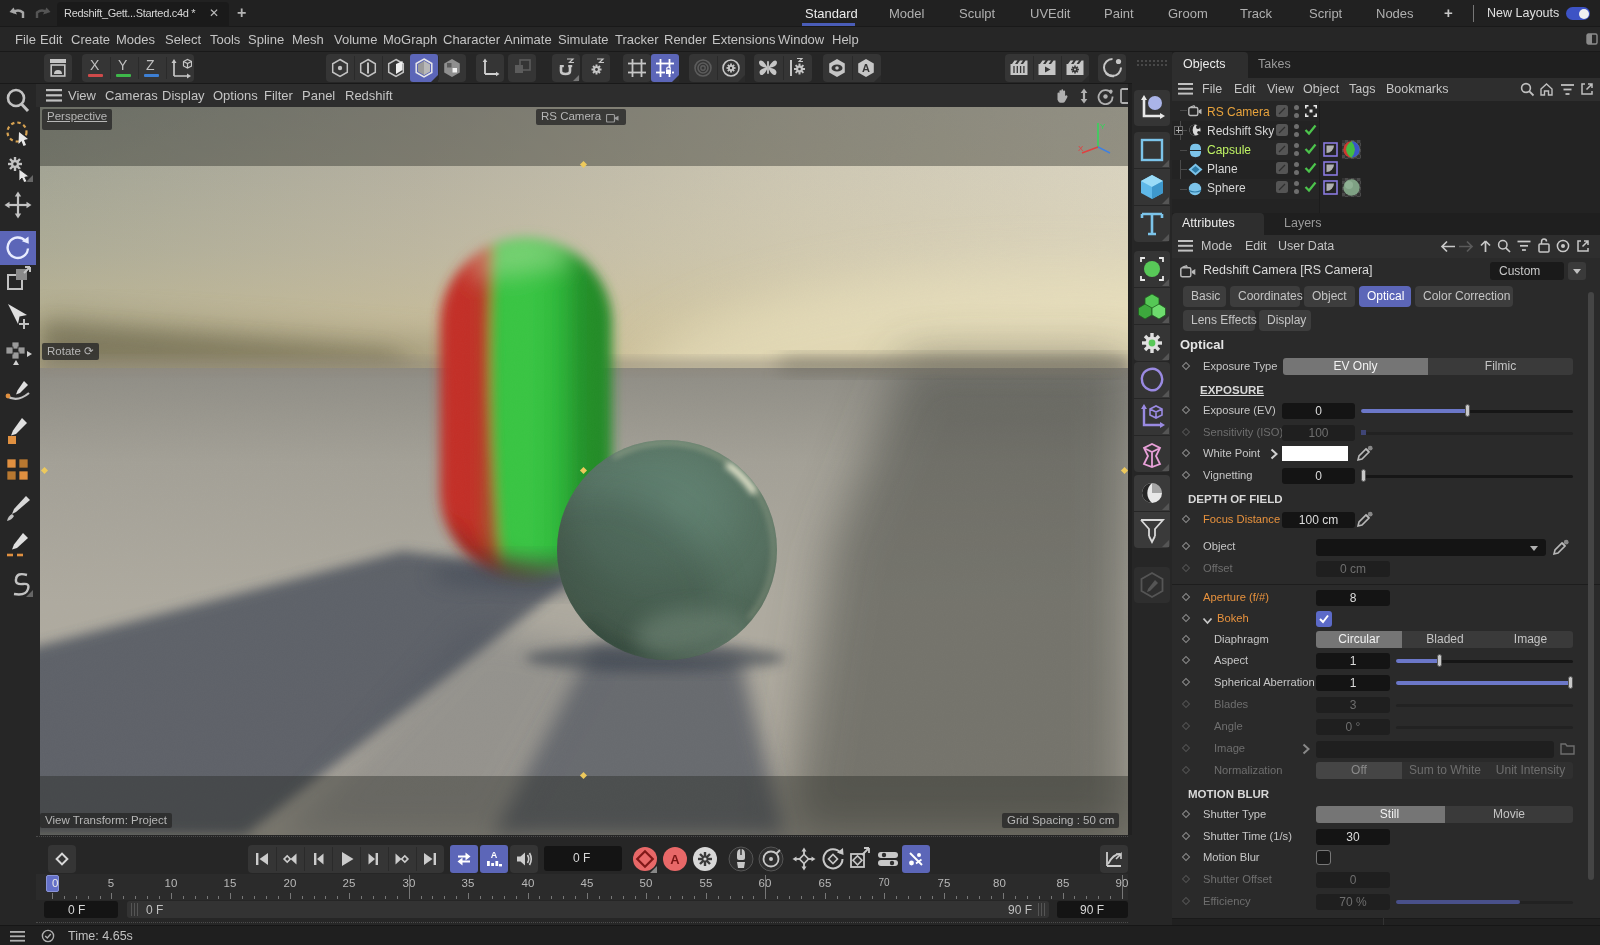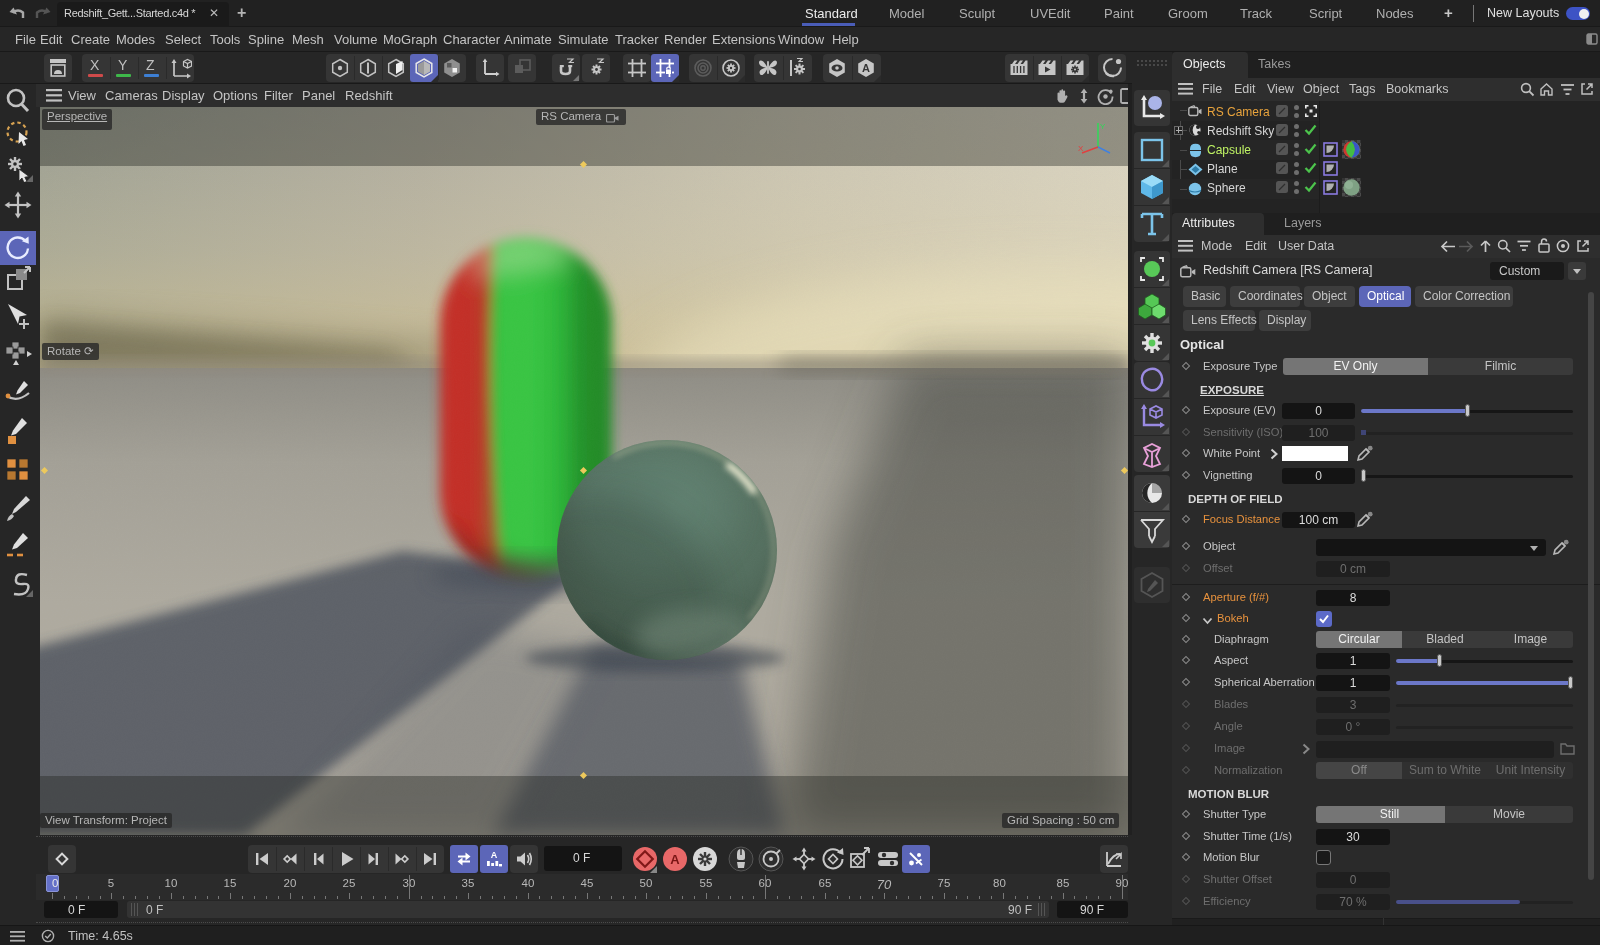--- a/index.html
+++ b/index.html
@@ -1263,21 +1263,21 @@
     <div class="txt" style="left:244px;top:42px;width:20px;text-align:center;font-size:11.5px;color:#b8b8b8;">20</div>
     <div class="txt" style="left:303px;top:42px;width:20px;text-align:center;font-size:11.5px;color:#b8b8b8;">25</div>
     <div class="txt" style="left:363px;top:42px;width:20px;text-align:center;font-size:11.5px;color:#b8b8b8;">30</div>
     <div class="txt" style="left:422px;top:42px;width:20px;text-align:center;font-size:11.5px;color:#b8b8b8;">35</div>
     <div class="txt" style="left:482px;top:42px;width:20px;text-align:center;font-size:11.5px;color:#b8b8b8;">40</div>
     <div class="txt" style="left:541px;top:42px;width:20px;text-align:center;font-size:11.5px;color:#b8b8b8;">45</div>
     <div class="txt" style="left:600px;top:42px;width:20px;text-align:center;font-size:11.5px;color:#b8b8b8;">50</div>
     <div class="txt" style="left:660px;top:42px;width:20px;text-align:center;font-size:11.5px;color:#b8b8b8;">55</div>
     <div class="txt" style="left:719px;top:42px;width:20px;text-align:center;font-size:11.5px;color:#b8b8b8;">60</div>
     <div class="txt" style="left:779px;top:42px;width:20px;text-align:center;font-size:11.5px;color:#b8b8b8;">65</div>
-    <div class="txt" style="left:838px;top:42px;width:20px;text-align:center;font-size:13px;color:#b8b8b8;font-style:italic;">70</div>
+    <div class="txt" style="left:838px;top:42px;width:20px;text-align:center;font-size:10px;color:#b8b8b8;">70</div>
     <div class="txt" style="left:898px;top:42px;width:20px;text-align:center;font-size:11.5px;color:#b8b8b8;">75</div>
     <div class="txt" style="left:957px;top:42px;width:20px;text-align:left;font-size:11.5px;color:#b8b8b8;">80</div>
     <div class="txt" style="left:1017px;top:42px;width:20px;text-align:center;font-size:11.5px;color:#b8b8b8;">85</div>
     <div class="txt" style="left:1076px;top:42px;width:20px;text-align:center;font-size:11.5px;color:#b8b8b8;">90</div>
     <div class="abs" style="left:16.0px;top:58px;width:1px;height:6px;background:#787878;"></div>
     <div class="abs" style="left:27.9px;top:61px;width:1px;height:3px;background:#787878;"></div>
     <div class="abs" style="left:39.8px;top:61px;width:1px;height:3px;background:#787878;"></div>
     <div class="abs" style="left:51.7px;top:61px;width:1px;height:3px;background:#787878;"></div>
     <div class="abs" style="left:63.6px;top:61px;width:1px;height:3px;background:#787878;"></div>
     <div class="abs" style="left:75.4px;top:58px;width:1px;height:6px;background:#787878;"></div>

